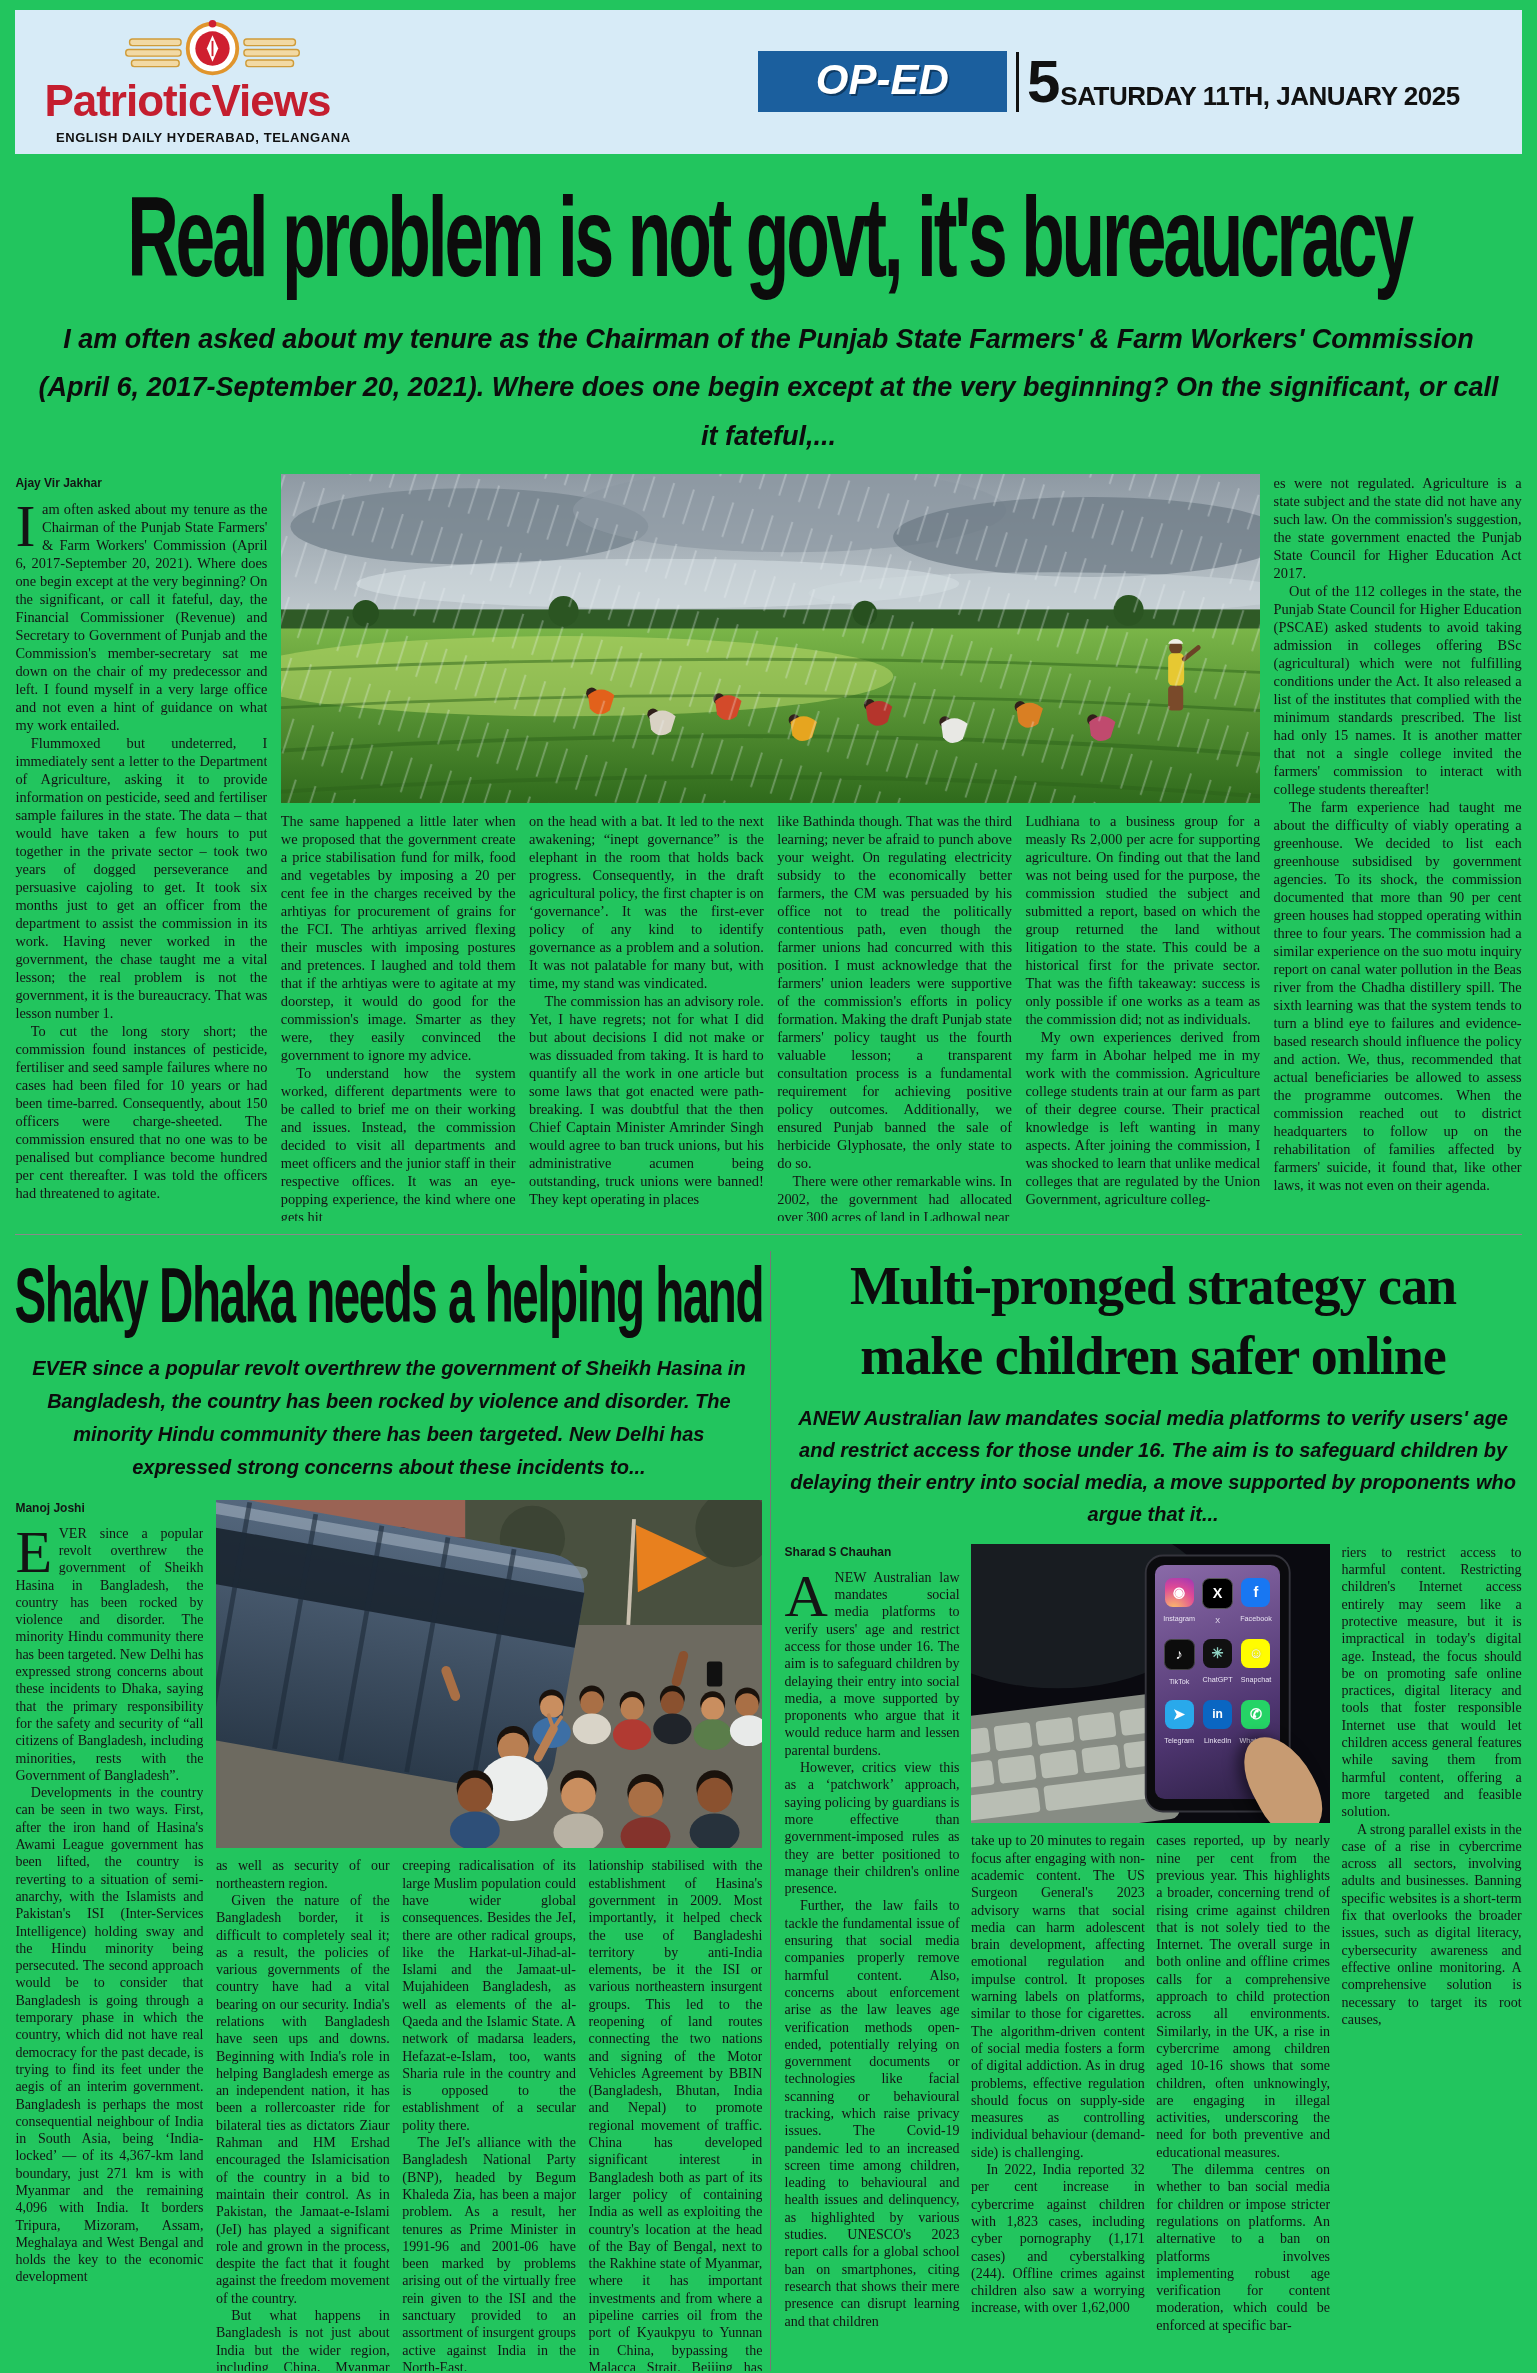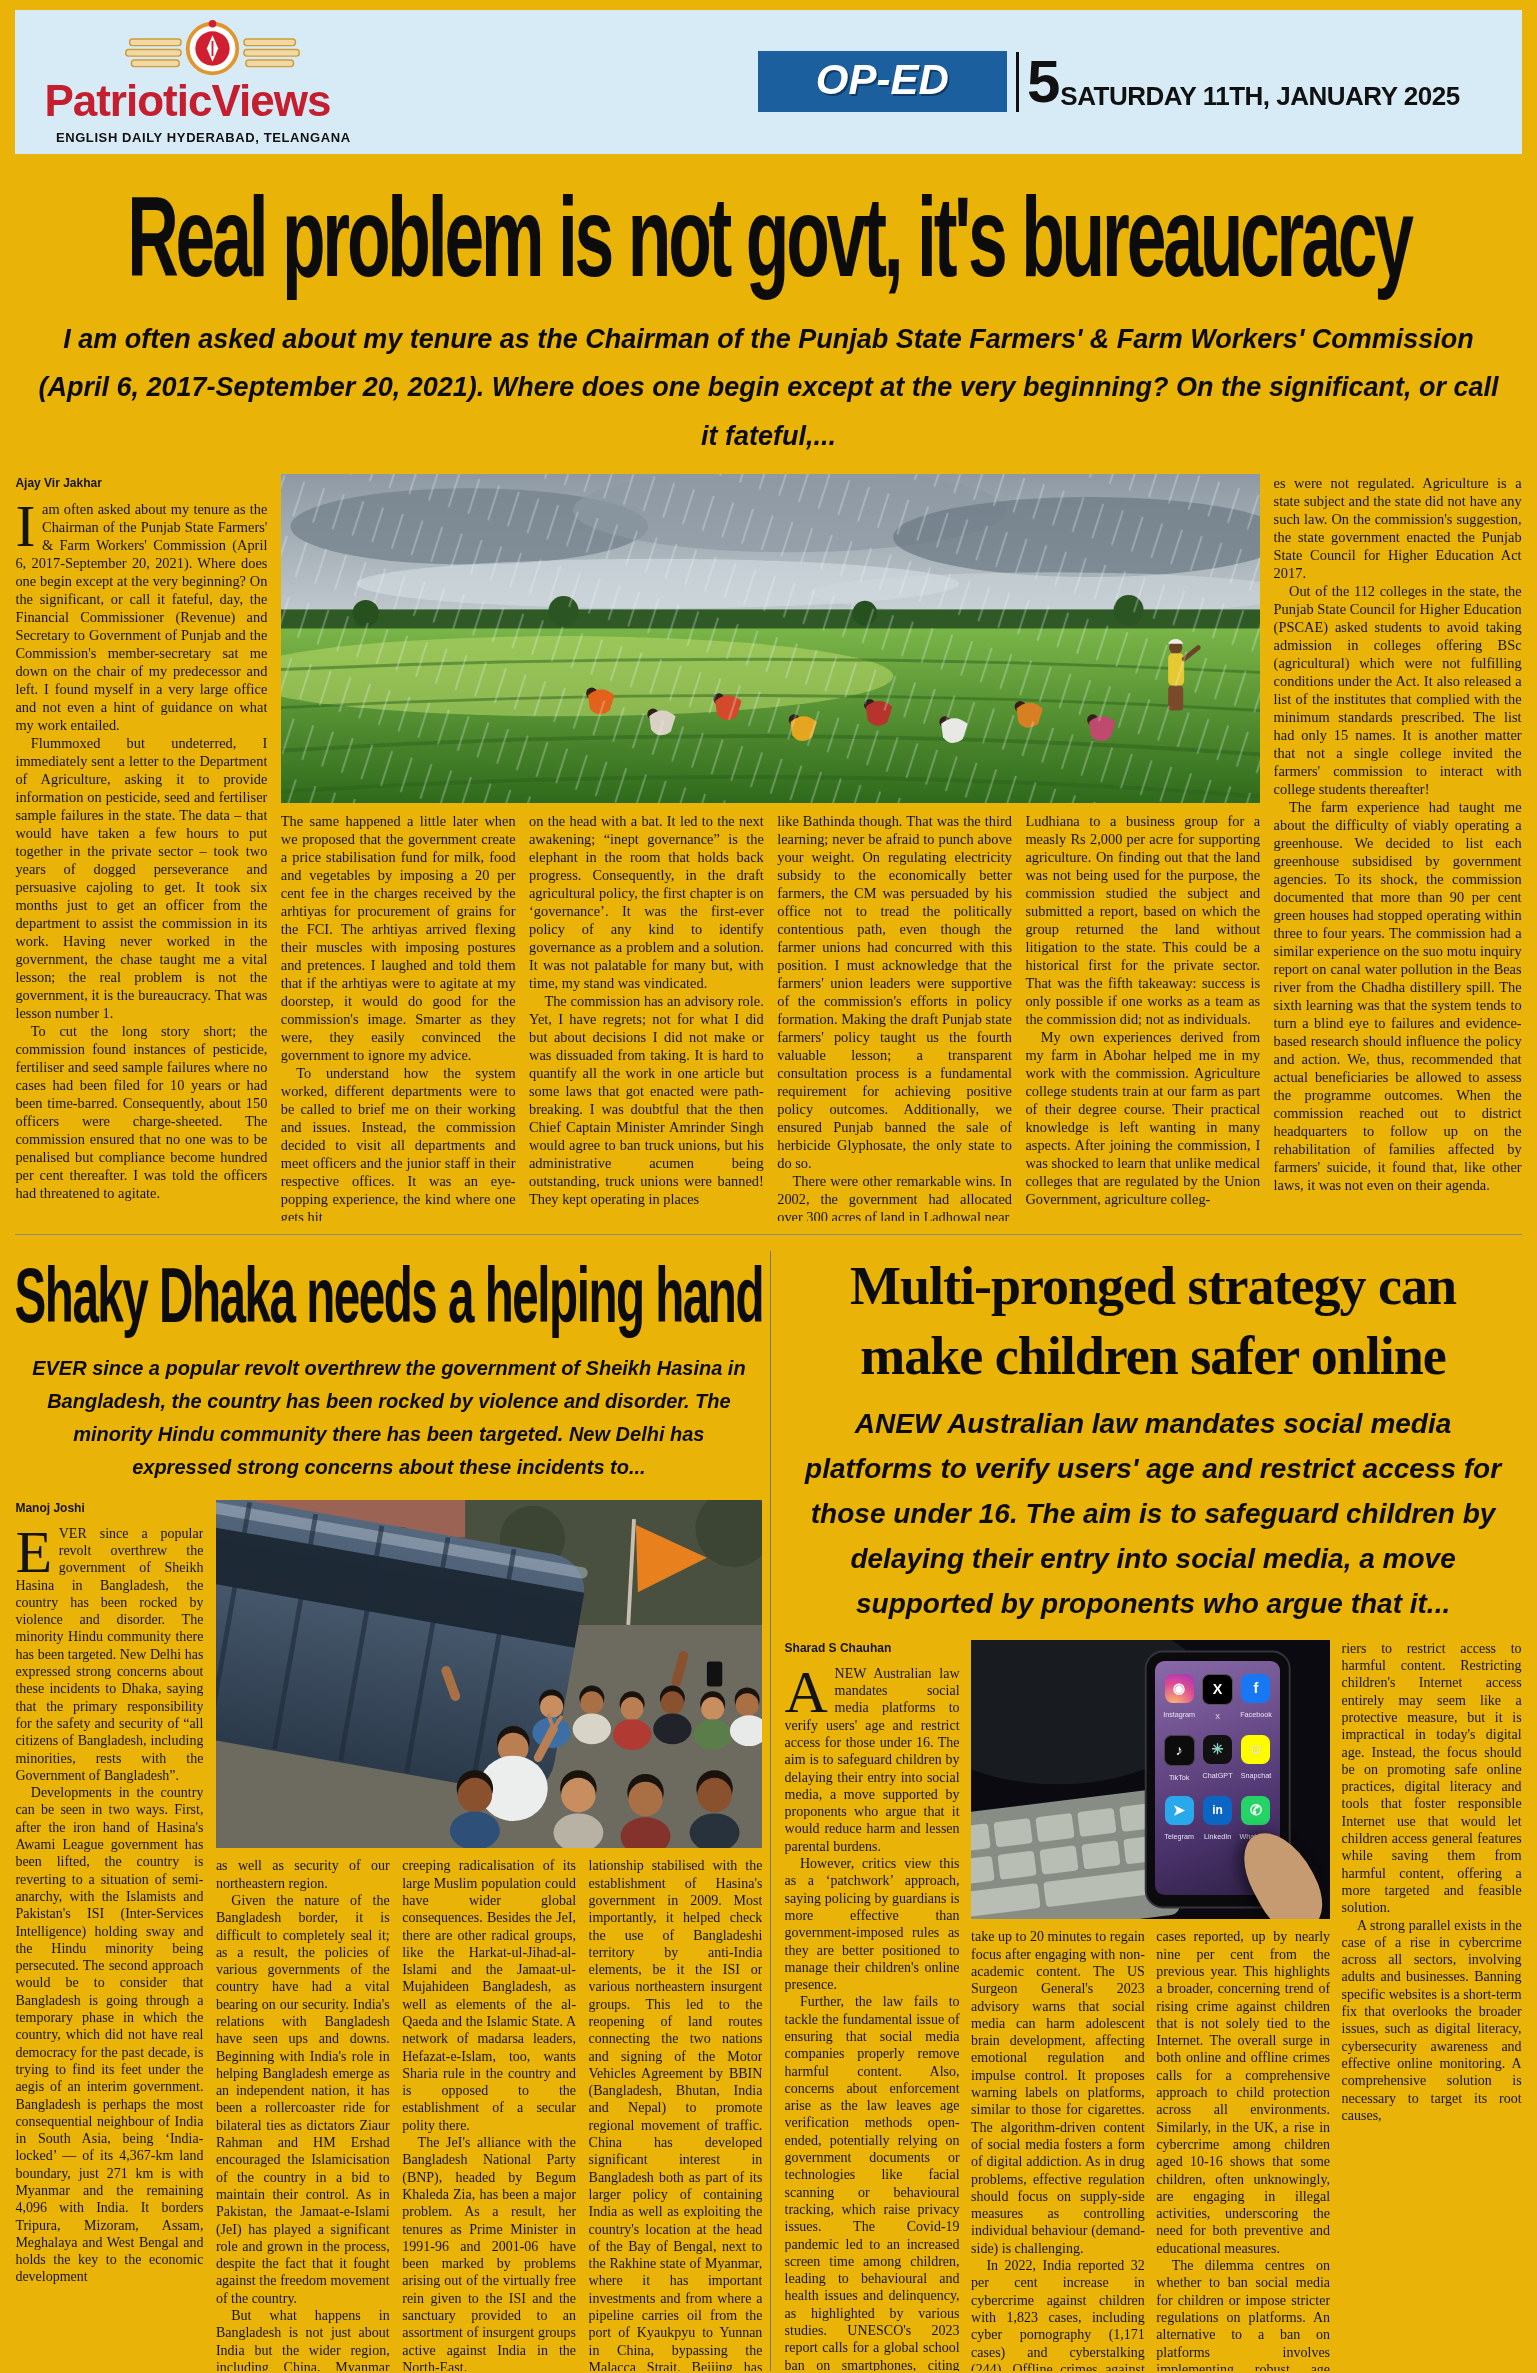--- a/index.html
+++ b/index.html
@@ -1,16 +1,16 @@
 <!DOCTYPE html>
 <html lang="en"><head>
 <meta charset="utf-8">
 <style>
   html,body{margin:0;padding:0;background:#e8e8e4;}
-  .page{position:relative;width:1537px;height:2374px;margin:0 auto;background:#eab308;
+  .page{position:relative;width:1537px;height:2374px;margin:0 auto;background:#22c55e;
         font-family:"Liberation Serif",serif;color:#141414;overflow:hidden;}
   
   .masthead{margin:9.6px 15.4px 0;background:#d7ebf7;height:144px;display:flex;
             justify-content:space-between;align-items:center;padding:0 29px;box-sizing:border-box;}
   .brand{display:flex;flex-direction:column;align-items:flex-start;}
   .brand-logo{margin-left:58px;}
   .brand-name{font-family:"Liberation Sans",sans-serif;font-weight:bold;font-size:44px;
               color:#c41e2f;letter-spacing:-1px;line-height:1;}
   .brand-tagline{font-family:"Liberation Sans",sans-serif;font-size:13px;font-weight:bold;
                  color:#111;letter-spacing:0.6px;margin-top:7.7px;margin-left:11.5px;}
@@ -50,21 +50,21 @@
   .bottom{display:flex;padding:11.5px 15.4px 0;height:1136px;box-sizing:border-box;overflow:hidden;}
   .rule-v{width:1px;background:#777;margin:3.8px 7.7px 0;flex:none;}
   .article2{width:747px;flex:none;overflow:hidden;}
   .article3{flex:1;overflow:hidden;padding-left:5.8px;}
   .h2-wrap{height:96px;display:flex;align-items:center;justify-content:center;overflow:visible;}
   .h2-text{font-family:"Liberation Sans",sans-serif;font-weight:bold;font-size:61px;
            letter-spacing:-1.9px;white-space:nowrap;transform:scale(.78,1.28);color:#0c0c0c;}
   .sf2{font-size:20px;line-height:1.65;margin:9.6px 5.8px 15.4px;}
   .h3-text{font-family:"Liberation Serif",serif;font-weight:bold;font-size:54px;line-height:1.3;
            text-align:center;margin:3.8px auto 0;max-width:716px;letter-spacing:-1px;color:#0c0c0c;}
-  .sf3{font-size:28px;line-height:1.6;margin:11.5px 3.8px 13.4px;text-align:center;}
+  .sf3{font-size:20px;line-height:1.6;margin:11.5px 3.8px 13.4px;text-align:center;}
   .a2-body{display:flex;gap:12.5px;font-size:14px;line-height:17.3px;height:937px;overflow:hidden;}
   .a2-col1{width:188px;flex:none;overflow:hidden;}
   .a2-right{flex:1;display:flex;flex-direction:column;overflow:hidden;}
   .img-train{height:348px;margin-bottom:9.6px;background:#555;overflow:hidden;}
   .img-train svg{display:block;width:100%;height:100%;}
   .a2-cols{display:flex;gap:12.5px;flex:1;overflow:hidden;}
   .a2-cols .a2-col{flex:1;overflow:hidden;}
   .a3-body{display:flex;gap:11.5px;font-size:14px;line-height:17.3px;height:855px;overflow:hidden;}
   .a3-col1{width:175px;flex:none;overflow:hidden;}
   .a3-mid{width:359px;flex:none;display:flex;flex-direction:column;overflow:hidden;}

